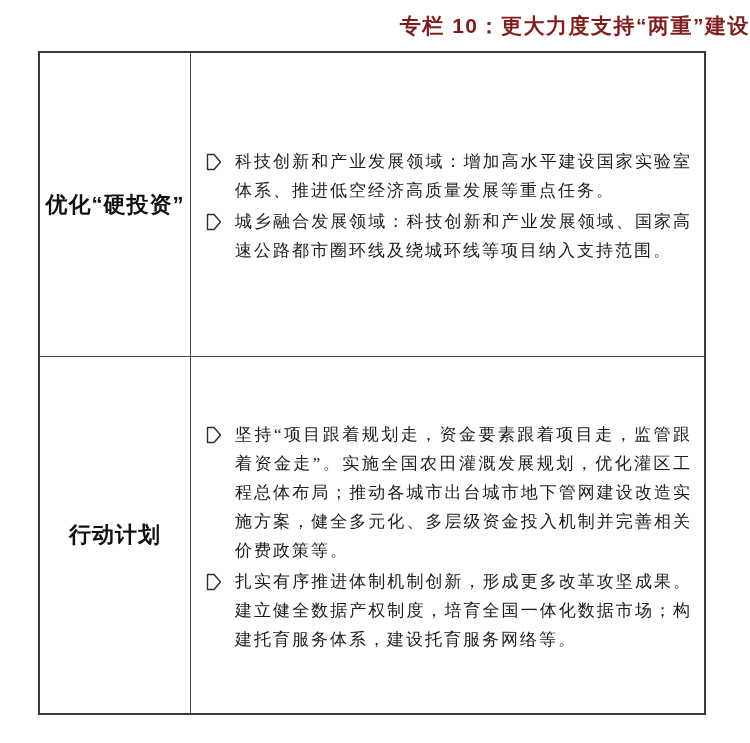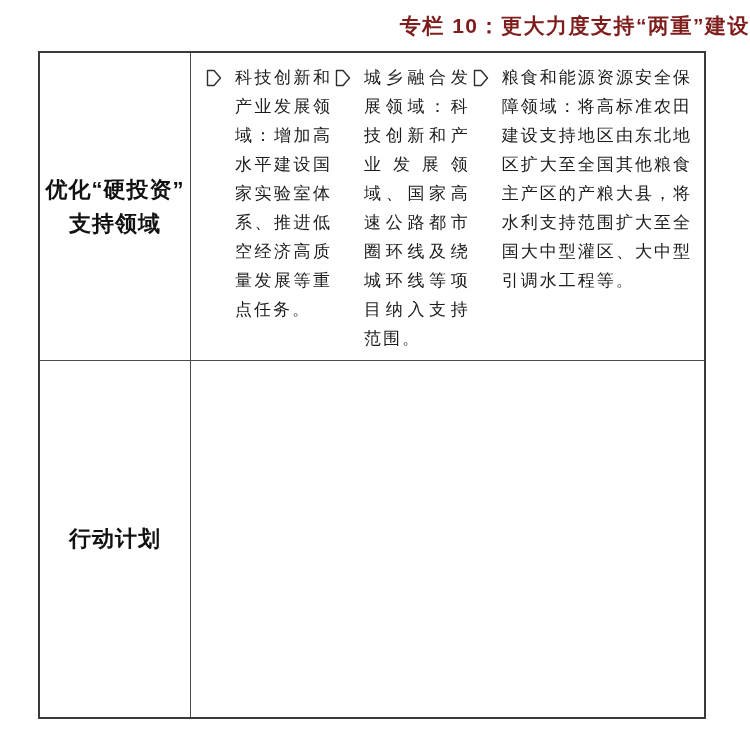--- a/index.html
+++ b/index.html
@@ -55,21 +55,21 @@
     font-weight: bold;
     font-size: 22px;
     line-height: 34px;
     letter-spacing: 1px;
     color: #111111;
     padding: 4px 2px;
   }
   .cell-right {
     padding: 9px 12px 6px 12px;
     display: flex;
-    flex-direction: row;
+    flex-direction: column;
     justify-content: center;
   }
   .bullet-item {
     display: flex;
     align-items: flex-start;
     margin: 1px 0;
   }
   .bullet-glyph {
     flex: 0 0 16px;
     width: 16px;
@@ -89,21 +89,20 @@
 </head>
 <body>
 
 <div class="doc-title">专栏 10：更大力度支持“两重”建设</div>
 
 <div class="box-table">
 
   <div class="box-row row-1">
     <div class="cell-left">
       <span>优化“硬投资”</span>
-      <span>支持领域</span>
     </div>
     <div class="cell-right">
 
       <div class="bullet-item">
         <span class="bullet-glyph">
           <svg width="16" height="18" viewBox="0 0 16 18">
               <polygon points="1.5,1.5 8,1.5 14.5,9 8,16.5 1.5,16.5" fill="#ffffff" stroke="#2e2e2e" stroke-width="1.4" stroke-linejoin="round"></polygon>
             </svg>
         </span>
         <span class="bullet-text">科技创新和产业发展领域：增加高水平建设国家实验室体系、推进低空经济高质量发展等重点任务。</span>
@@ -112,37 +111,45 @@
       <div class="bullet-item">
         <span class="bullet-glyph">
           <svg width="16" height="18" viewBox="0 0 16 18">
               <polygon points="1.5,1.5 8,1.5 14.5,9 8,16.5 1.5,16.5" fill="#ffffff" stroke="#2e2e2e" stroke-width="1.4" stroke-linejoin="round"></polygon>
             </svg>
         </span>
         <span class="bullet-text">城乡融合发展领域：科技创新和产业发展领域、国家高速公路都市圈环线及绕城环线等项目纳入支持范围。</span>
       </div>
 
 
-      <div class="bullet-item">
-        <span class="bullet-glyph">
-          <svg width="16" height="18" viewBox="0 0 16 18">
-              <polygon points="1.5,1.5 8,1.5 14.5,9 8,16.5 1.5,16.5" fill="#ffffff" stroke="#2e2e2e" stroke-width="1.4" stroke-linejoin="round"></polygon>
-            </svg>
-        </span>
-        <span class="bullet-text">粮食和能源资源安全保障领域：将高标准农田建设支持地区由东北地区扩大至全国其他粮食主产区的产粮大县，将水利支持范围扩大至全国大中型灌区、大中型引调水工程等。</span>
-      </div>
 
     </div>
   </div>
 
   <div class="box-row row-2">
     <div class="cell-left">
       <span>行动计划</span>
     </div>
     <div class="cell-right">
 
+      <div class="bullet-item">
+        <span class="bullet-glyph">
+          <svg width="16" height="18" viewBox="0 0 16 18">
+              <polygon points="1.5,1.5 8,1.5 14.5,9 8,16.5 1.5,16.5" fill="#ffffff" stroke="#2e2e2e" stroke-width="1.4" stroke-linejoin="round"></polygon>
+            </svg>
+        </span>
+        <span class="bullet-text">坚持“项目跟着规划走，资金要素跟着项目走，监管跟着资金走”。实施全国农田灌溉发展规划，优化灌区工程总体布局；推动各城市出台城市地下管网建设改造实施方案，健全多元化、多层级资金投入机制并完善相关价费政策等。</span>
+      </div>
 
 
+      <div class="bullet-item">
+        <span class="bullet-glyph">
+          <svg width="16" height="18" viewBox="0 0 16 18">
+              <polygon points="1.5,1.5 8,1.5 14.5,9 8,16.5 1.5,16.5" fill="#ffffff" stroke="#2e2e2e" stroke-width="1.4" stroke-linejoin="round"></polygon>
+            </svg>
+        </span>
+        <span class="bullet-text">扎实有序推进体制机制创新，形成更多改革攻坚成果。建立健全数据产权制度，培育全国一体化数据市场；构建托育服务体系，建设托育服务网络等。</span>
+      </div>
 
     </div>
   </div>
 
 </div>
 
 </body></html>

